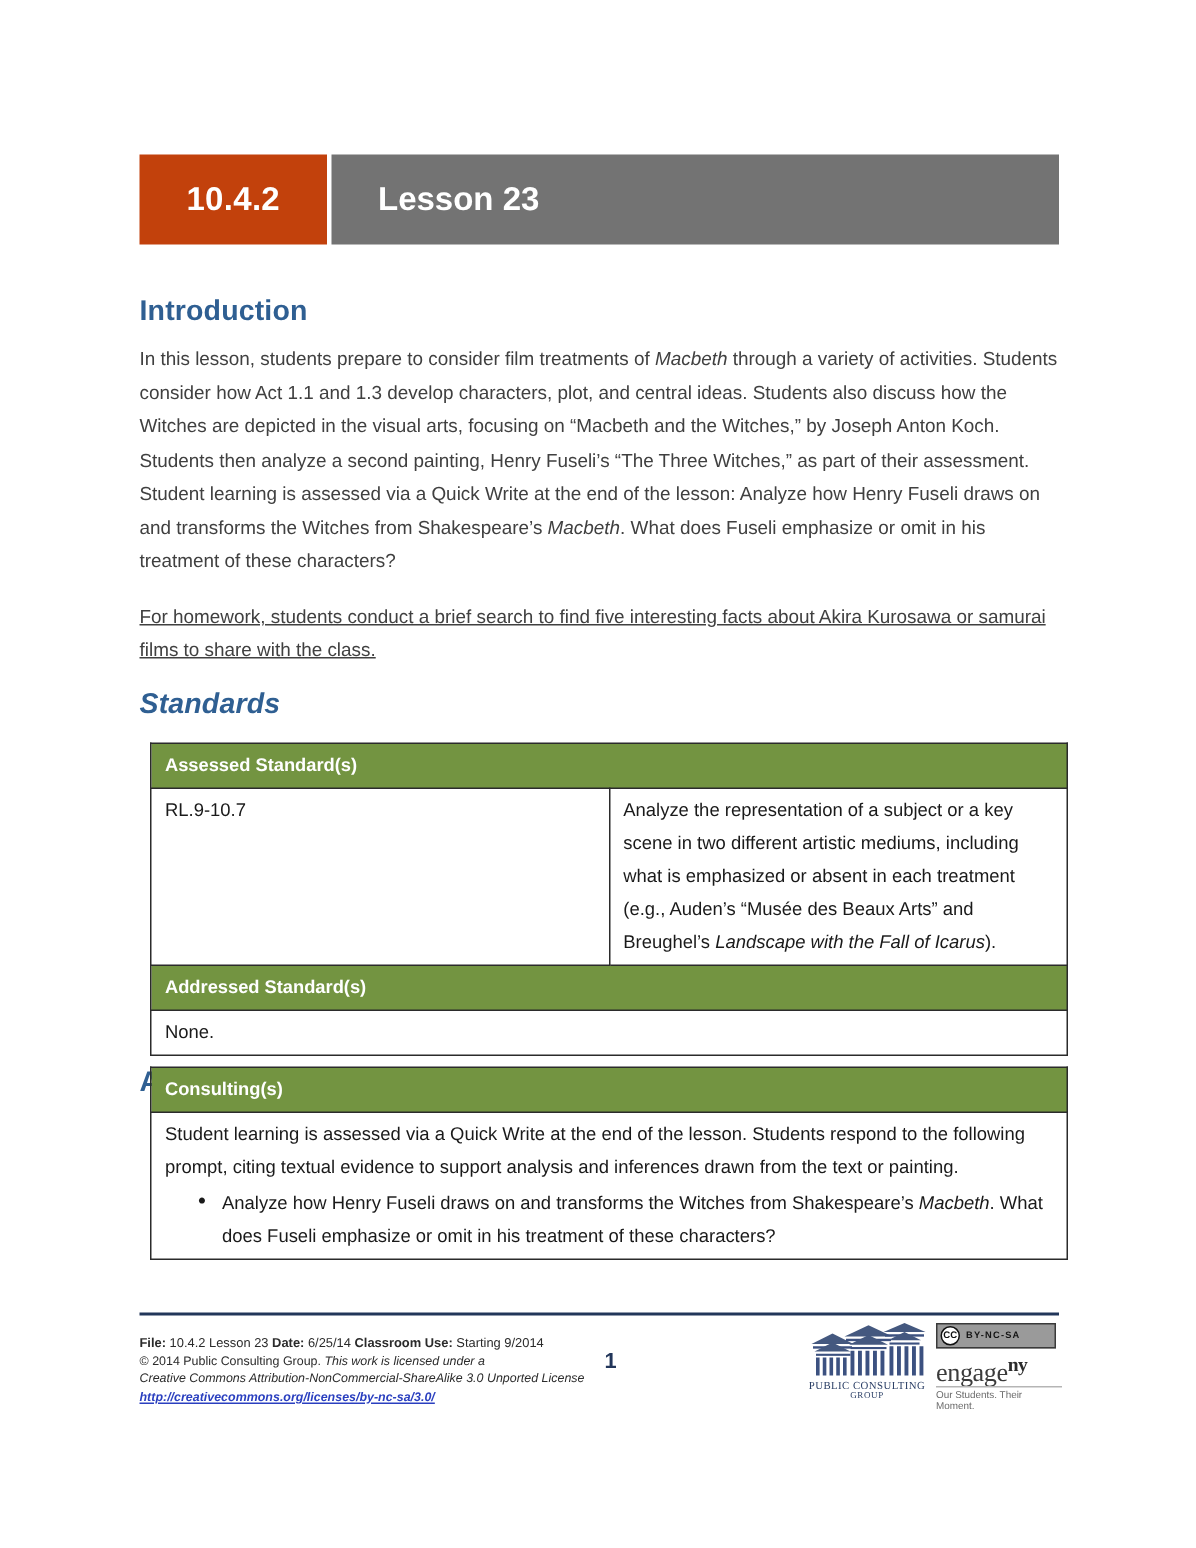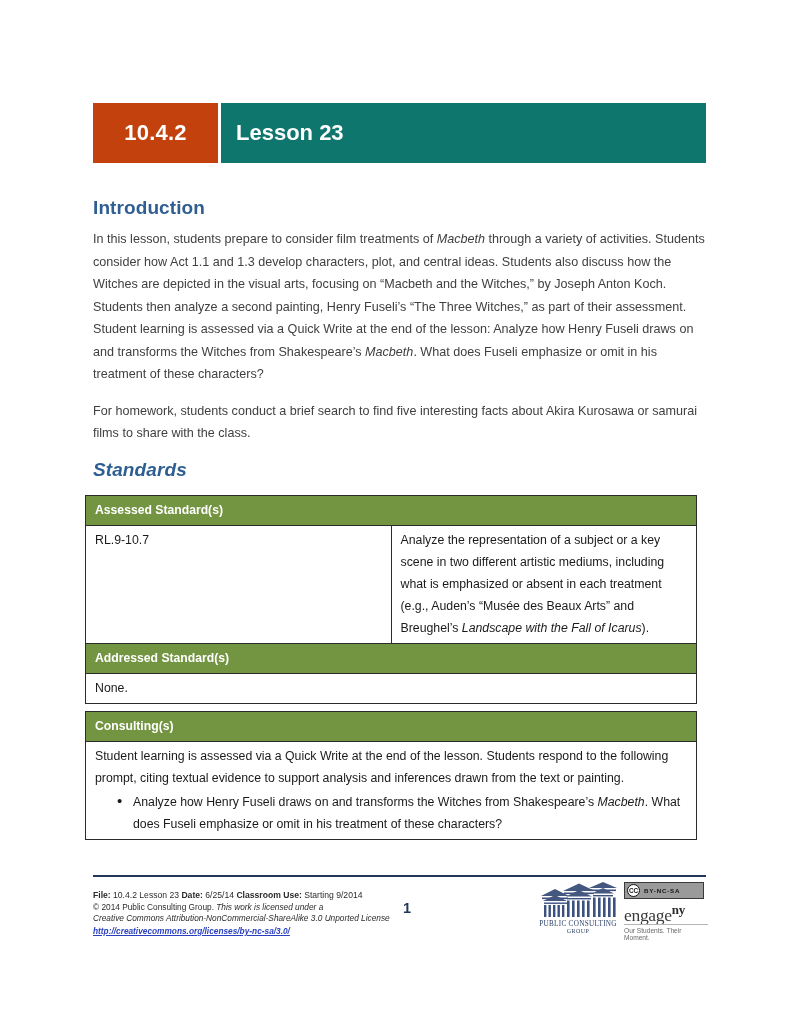--- a/index.html
+++ b/index.html
@@ -73,24 +73,24 @@
     font-size: 22px;
     font-weight: bold;
     letter-spacing: 0.2px;
   }
   .banner-sep {
     width: 3px;
     background: #ffffff;
   }
   .banner-title {
     flex: 1;
-    background: #0f766e;
+    background: #737373;
     display: flex;
     align-items: center;
-    padding-left: 15px;
+    padding-left: 31px;
     color: #ffffff;
     font-size: 22px;
     font-weight: bold;
   }
 
   
   .sec-heading {
     position: absolute;
     left: 93px;
     color: #2f5f92;
@@ -103,27 +103,27 @@
   .body-block {
     position: absolute;
     left: 93px;
     width: 614px;
     font-size: 12.6px;
     line-height: 22.5px;
     color: #404040;
     text-align: left;
   }
   .body-block p { margin: 0 0 14px 0; }
-  .body-block p:last-child { margin-bottom: 10px; }
+  .body-block p:last-child { margin-bottom: 10px; text-decoration: underline; }
   .it { font-style: italic; }
 
   
   .tbl {
     position: absolute;
-    left: 85px;
+    left: 100px;
     width: 612px;
     border-collapse: collapse;
     border: 1px solid #2b2b2b;
     font-size: 12.3px;
     line-height: 22px;
     table-layout: fixed;
   }
   .tbl td, .tbl th {
     border: 1px solid #2b2b2b;
     padding: 3px 9px 4px 9px;

